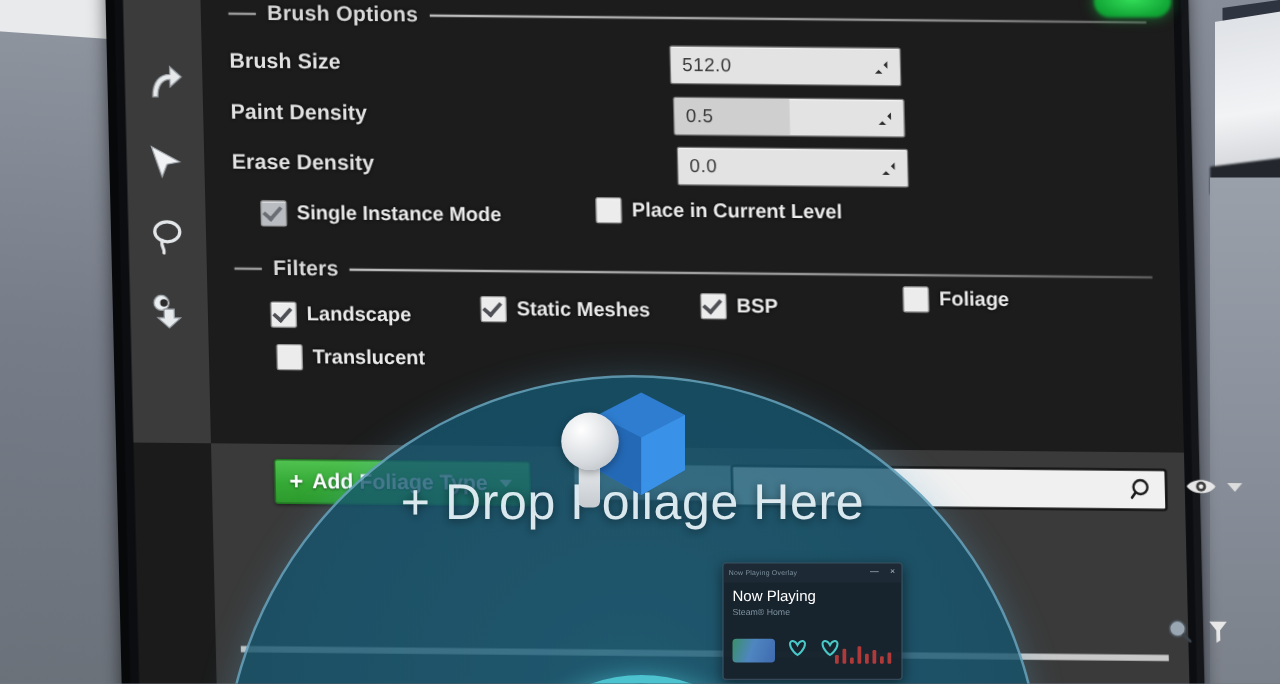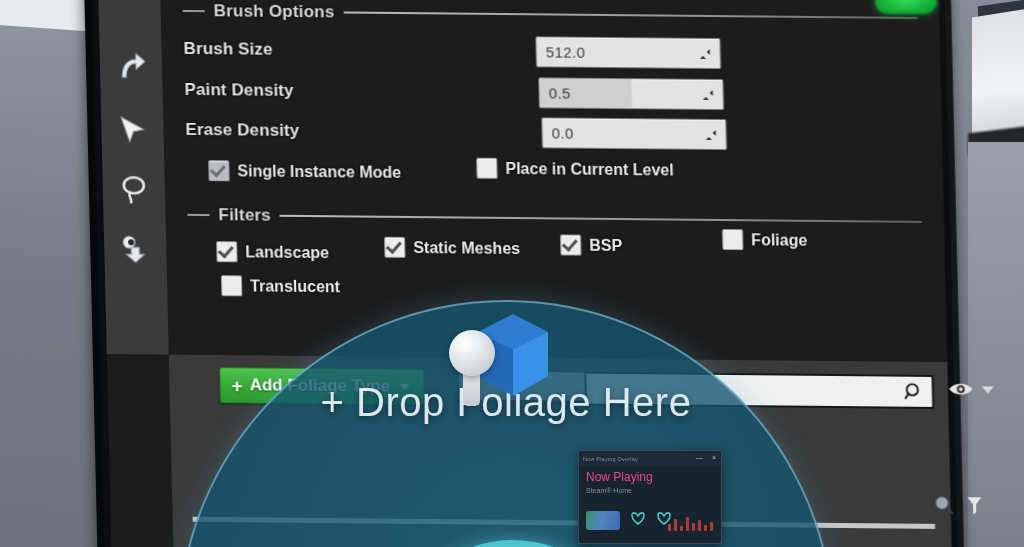--- a/index.html
+++ b/index.html
@@ -314,21 +314,21 @@
     letter-spacing: .2px; white-space: nowrap;
   }
   .np-bar .np-min,
   .np-bar .np-close {
     position: absolute; top: 3px; color: #b6c4cd; font-size: 7px; line-height: 7px;
   }
   .np-bar .np-min { right: 18px; }
   .np-bar .np-close { right: 5px; }
   .np-head {
     position: absolute; left: 7px; top: 19px;
-    color: #ec4899; font-size: 12px;
+    color: #ffffff; font-size: 12px;
   }
   .np-sub {
     position: absolute; left: 7px; top: 36px;
     color: #7f939f; font-size: 7px;
   }
   .np-thumb {
     position: absolute; left: 7px; top: 60px;
     width: 34px; height: 19px; border-radius: 3px;
     background: linear-gradient(110deg,#3a8f6a 0%,#4f86c0 45%,#3f6ab0 100%);
   }

